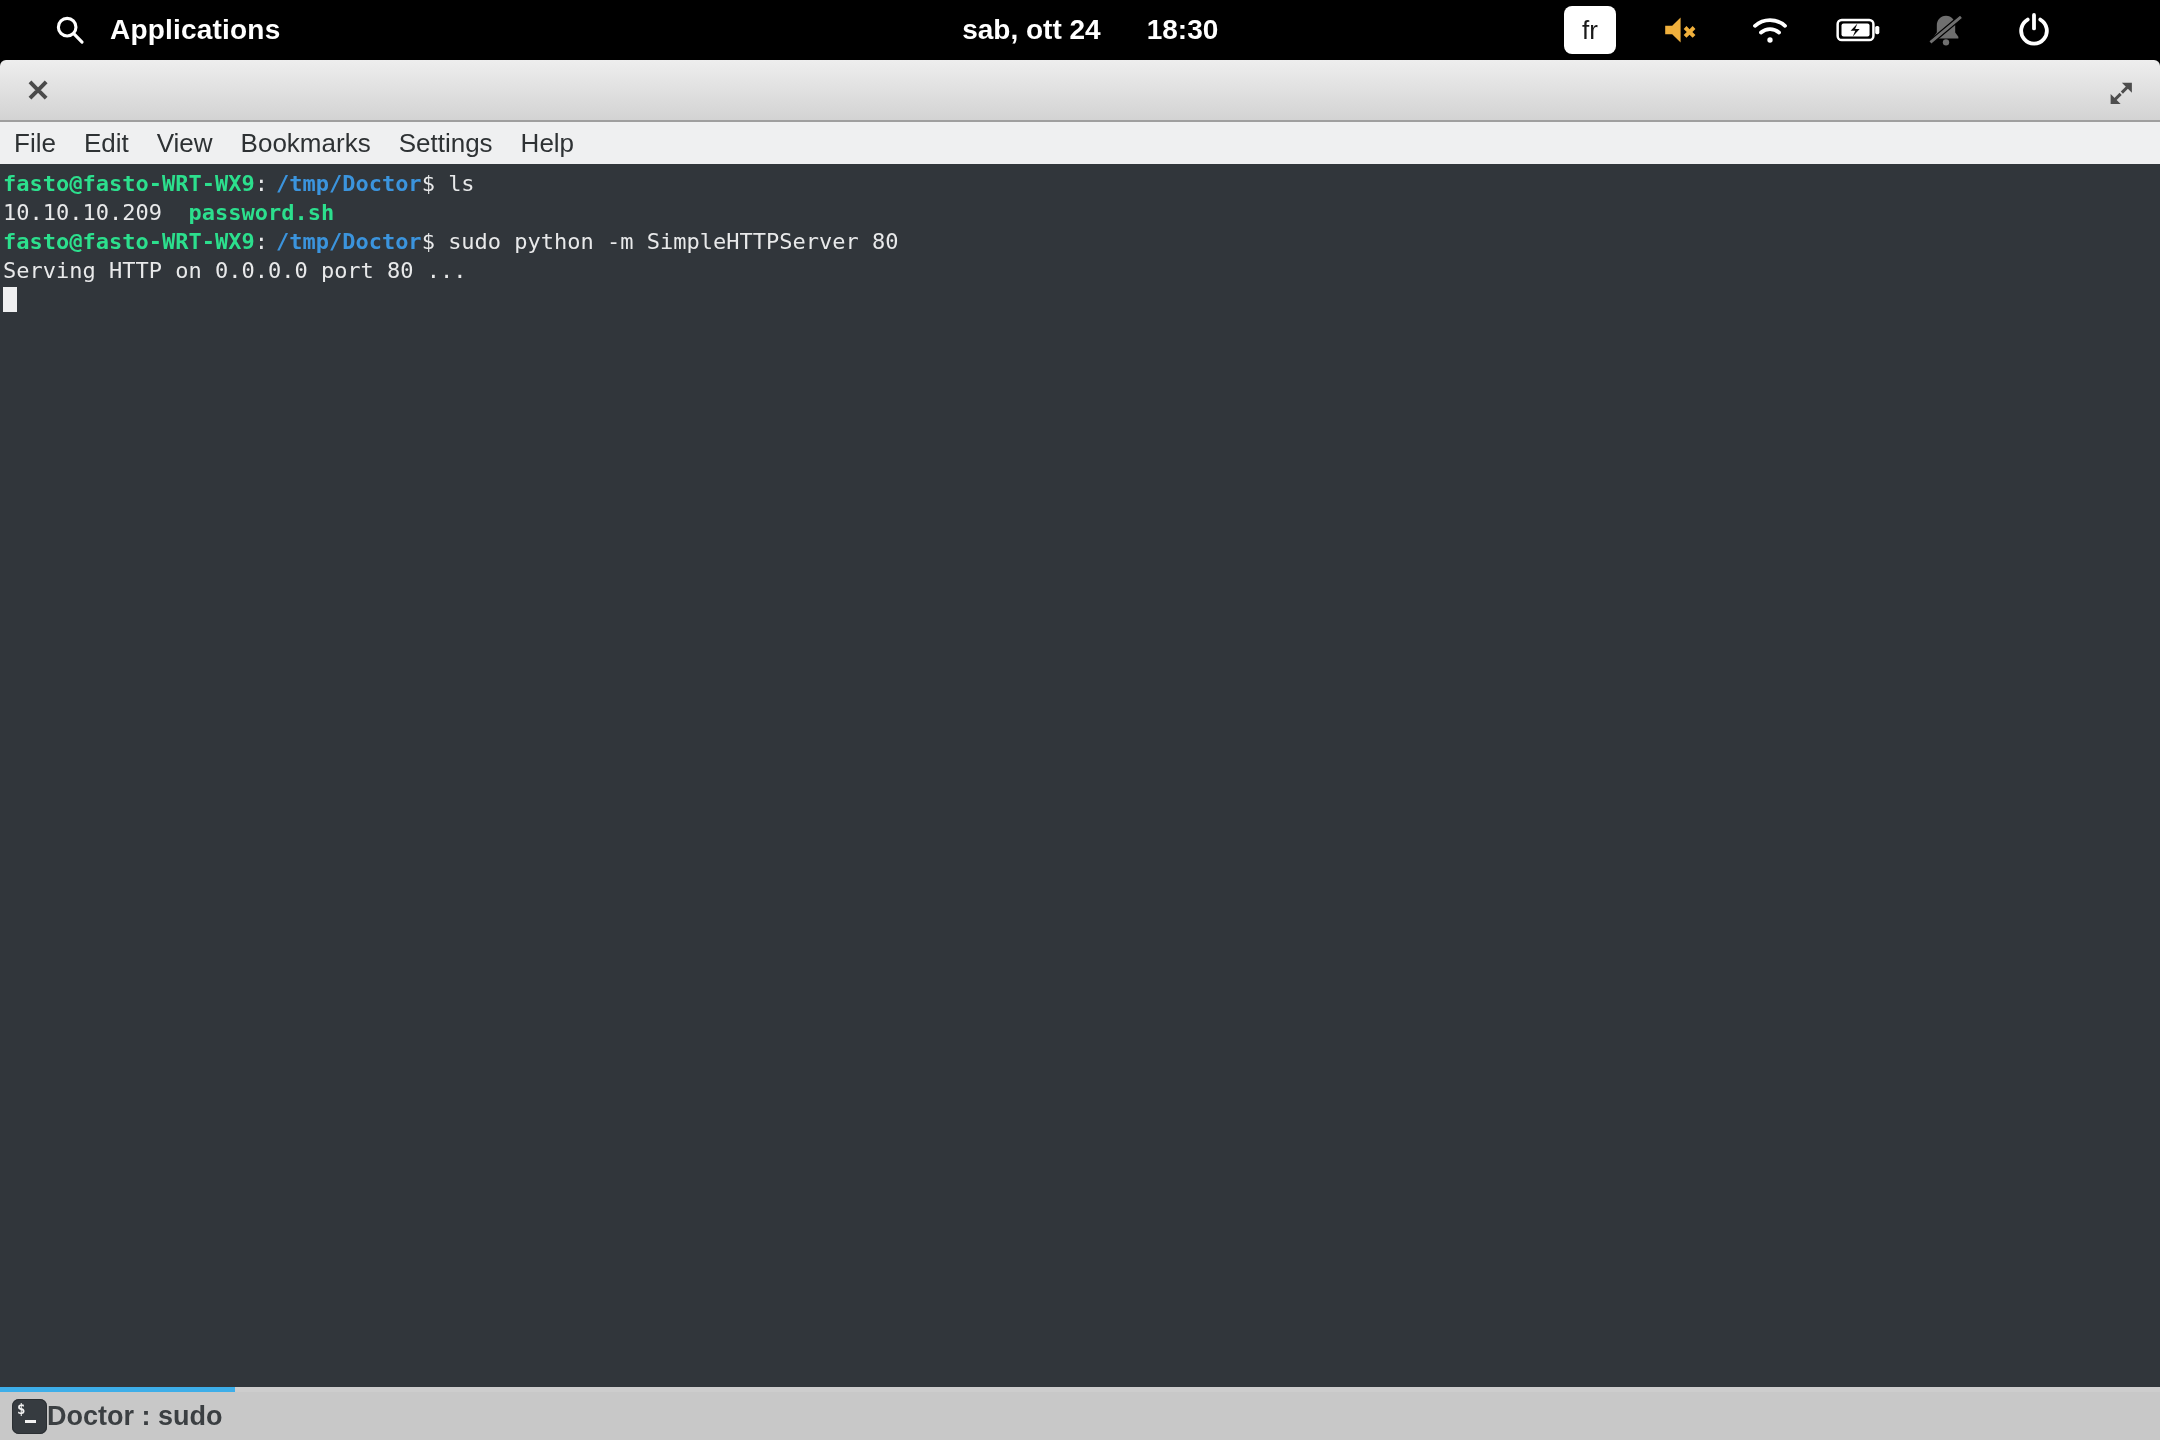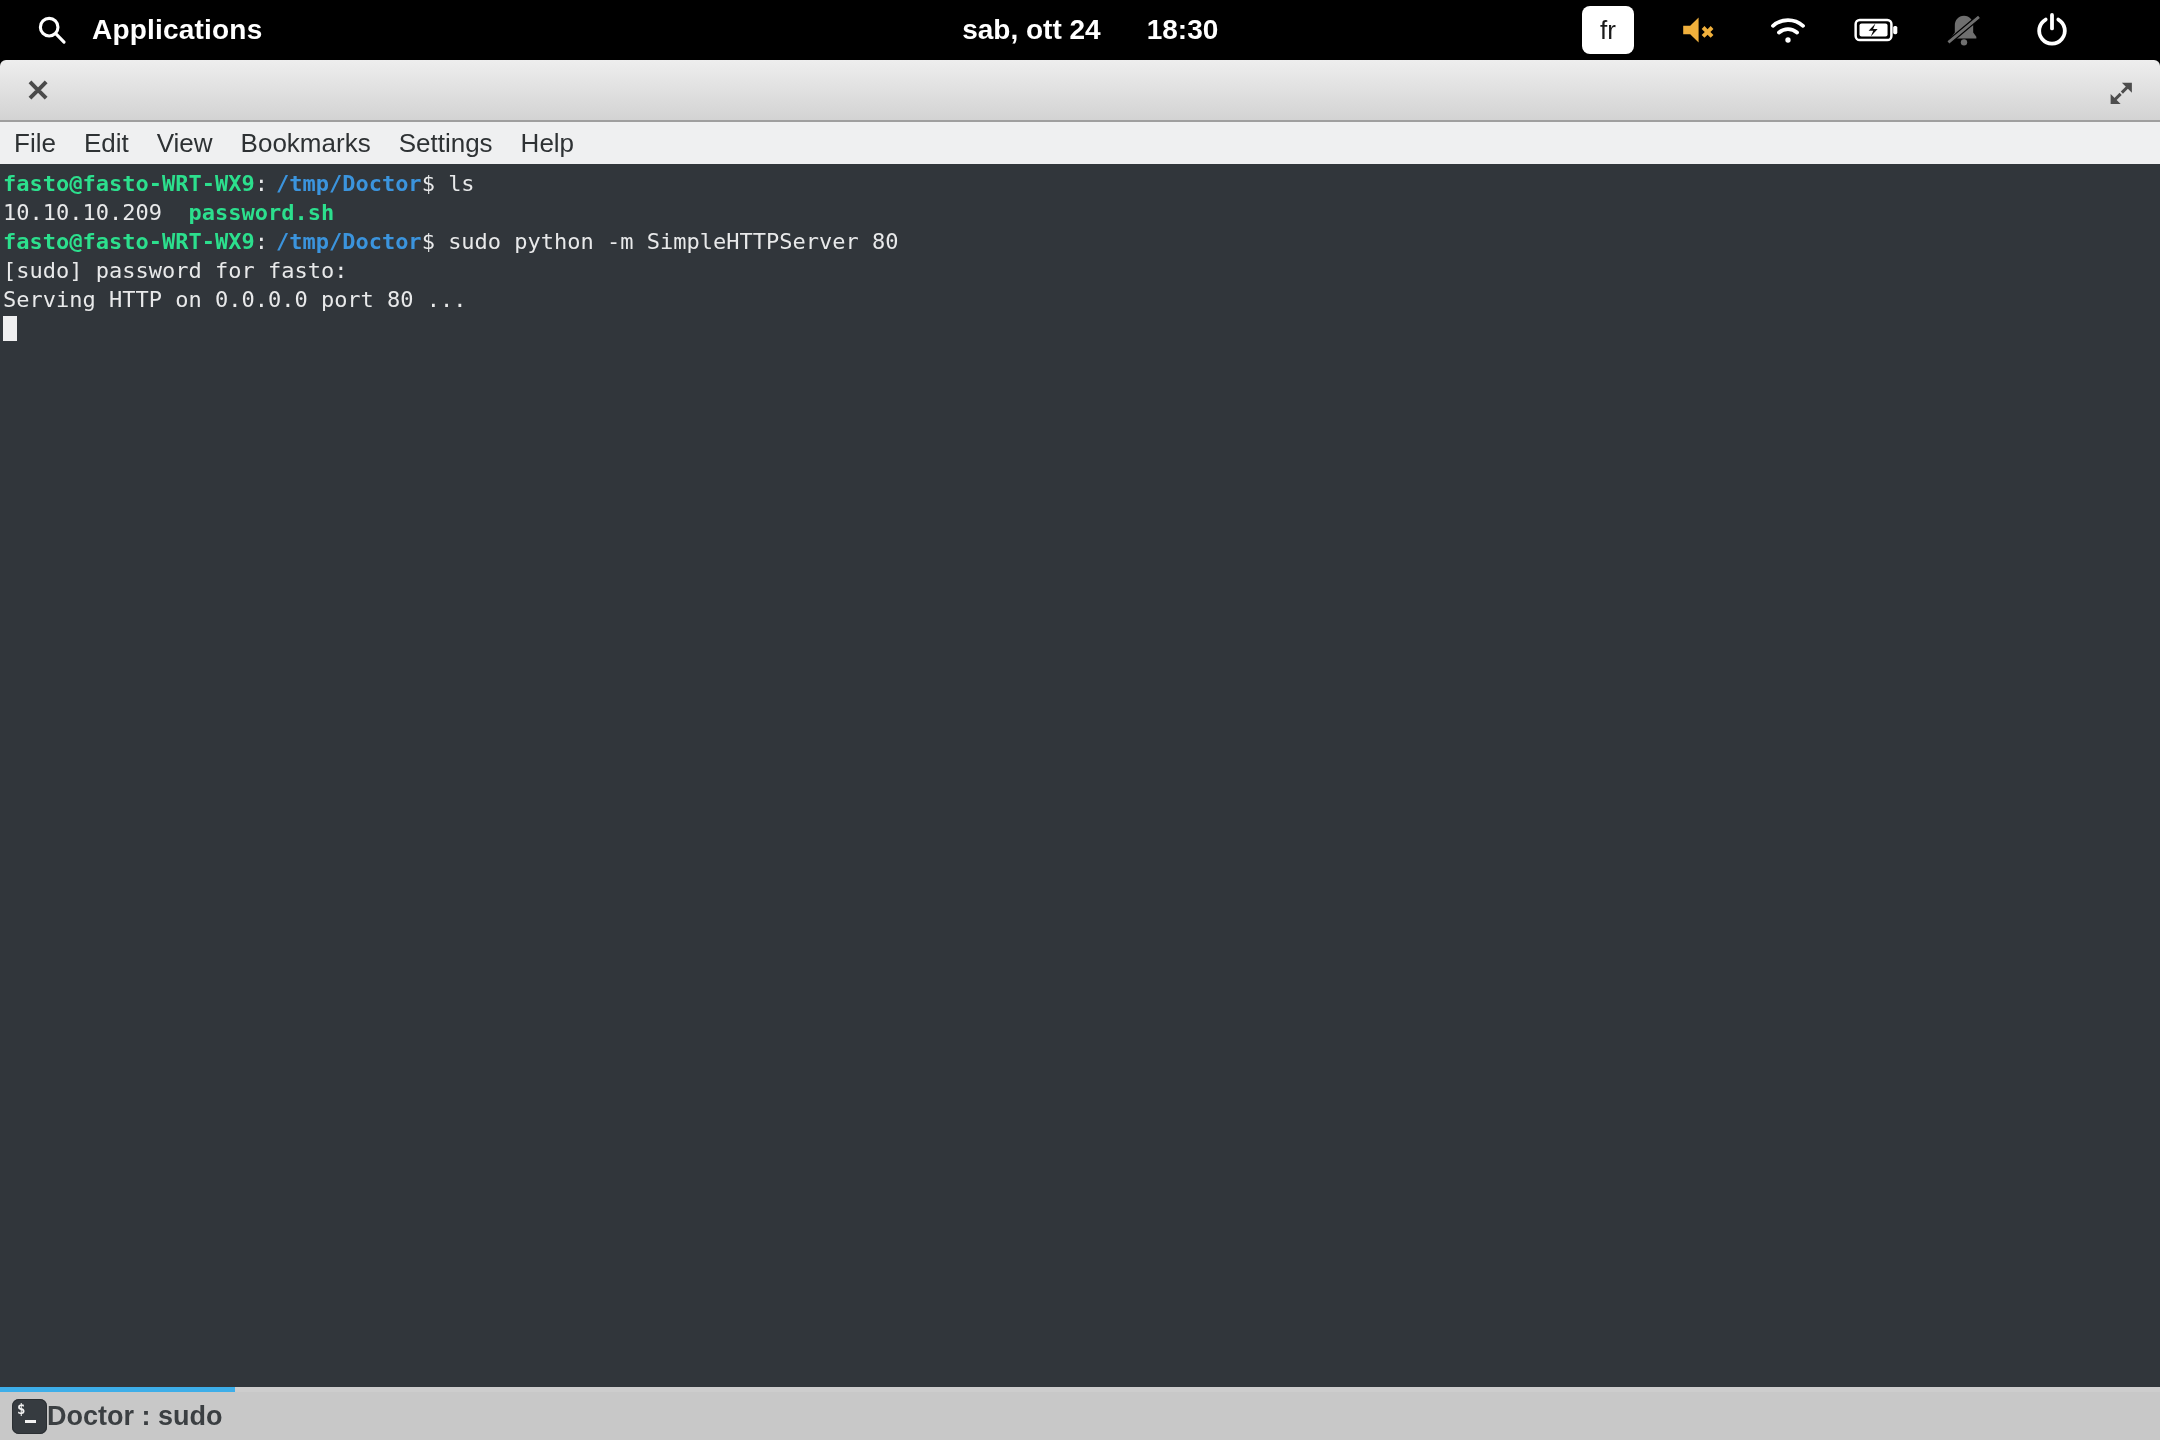--- a/index.html
+++ b/index.html
@@ -3,21 +3,21 @@
 <meta charset="utf-8">
 <style>
   * { margin:0; padding:0; box-sizing:border-box; }
   html,body { width:2160px; height:1440px; overflow:hidden; background:#000; }
   body { font-family:"Liberation Sans", sans-serif; }
 
   
   .panel {
     position:relative; width:100%; height:60px; background:var(--panel-bg,#000);
     display:flex; align-items:center; justify-content:space-between;
-    color:#fff; padding:0 30px;
+    color:#fff; padding:0 48px;
   }
   .panel-left { display:flex; align-items:center; gap:18px; cursor:pointer; }
   .panel-left .app-label { font-size:28px; font-weight:bold; letter-spacing:0.2px; }
   .panel-center {
     position:absolute; left:50%; top:0; transform:translateX(-46%);
     height:60px; display:flex; align-items:center; gap:46px;
     font-size:28px; font-weight:bold;
   }
   .panel-right { display:flex; align-items:center; gap:44px; height:60px; padding-right:56px; }
   .kbd-box {
@@ -188,21 +188,20 @@
     <span class="menu-item">View</span>
     <span class="menu-item">Bookmarks</span>
     <span class="menu-item">Settings</span>
     <span class="menu-item">Help</span>
   </div>
 
   <div class="terminal">
       <div class="tline"><span class="seg-user">fasto@fasto-WRT-WX9</span><span class="seg-fg">:</span><span class="seg-path">/tmp/Doctor</span><span class="seg-fg">$ </span><span class="seg-fg">ls</span></div>
       <div class="tline"><span class="seg-fg">10.10.10.209  </span><span class="seg-exec">password.sh</span></div>
       <div class="tline"><span class="seg-user">fasto@fasto-WRT-WX9</span><span class="seg-fg">:</span><span class="seg-path">/tmp/Doctor</span><span class="seg-fg">$ </span><span class="seg-fg">sudo python -m SimpleHTTPServer 80</span></div>
-      <div class="tline"><span class="seg-fg">[sudo] password for fasto:</span></div>
       <div class="tline"><span class="seg-fg">Serving HTTP on 0.0.0.0 port 80 ...</span></div>
       <div class="tline"><span class="seg-cursor"></span></div>
     </div>
 
   <div class="tabbar">
     <div class="tab-indicator"></div>
     <div class="tabbar-topline"></div>
     <div class="tab">
       <span class="konsole-icon"></span>
       <span class="tab-label">Doctor : sudo</span>

